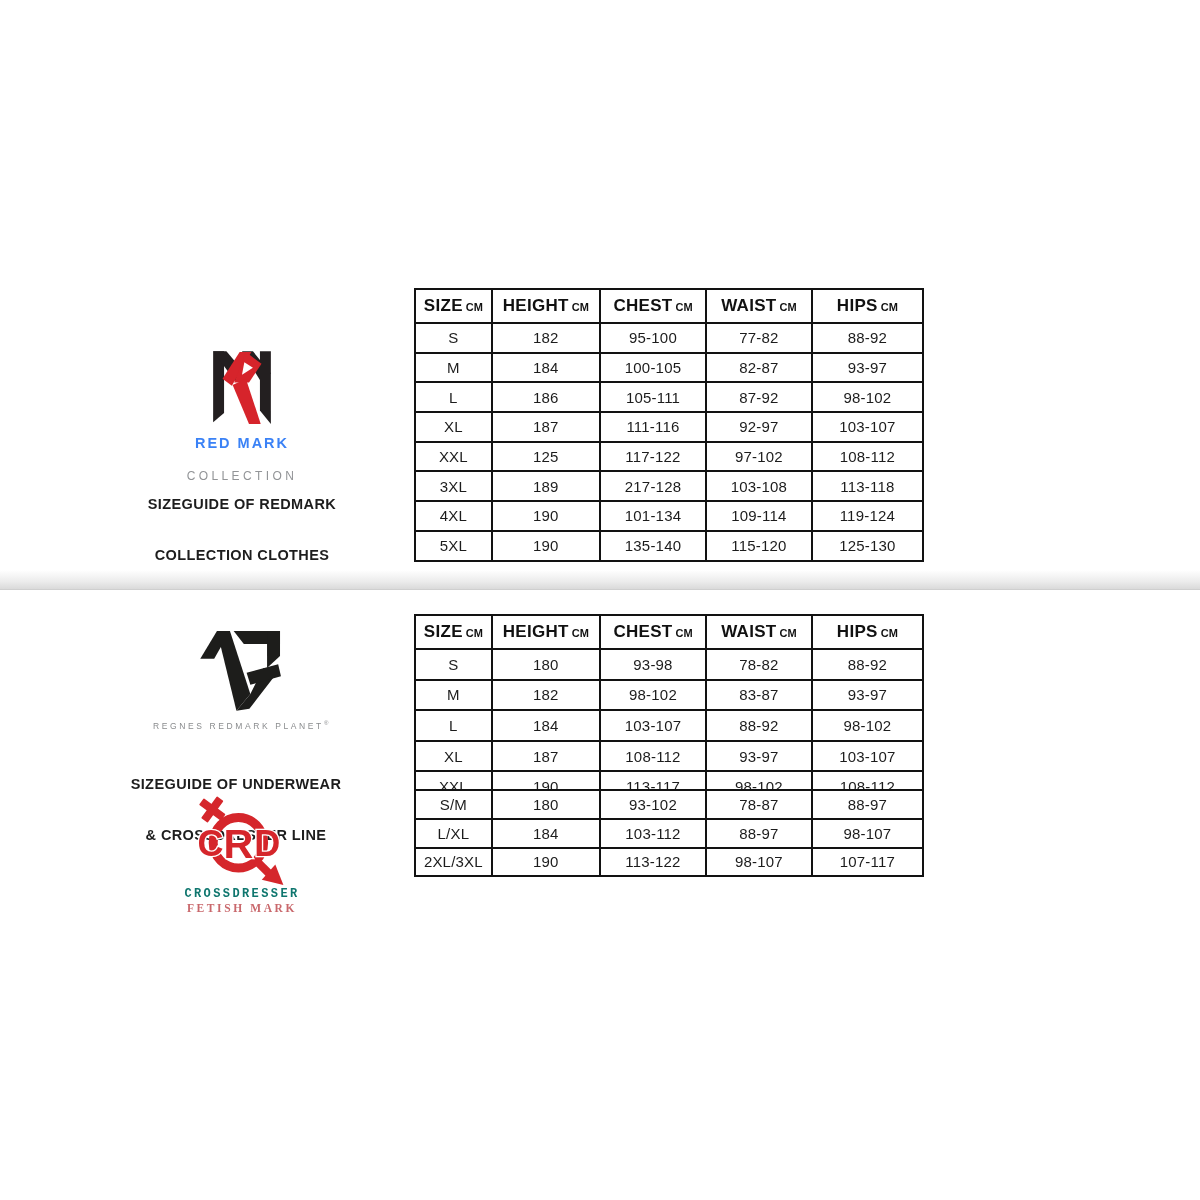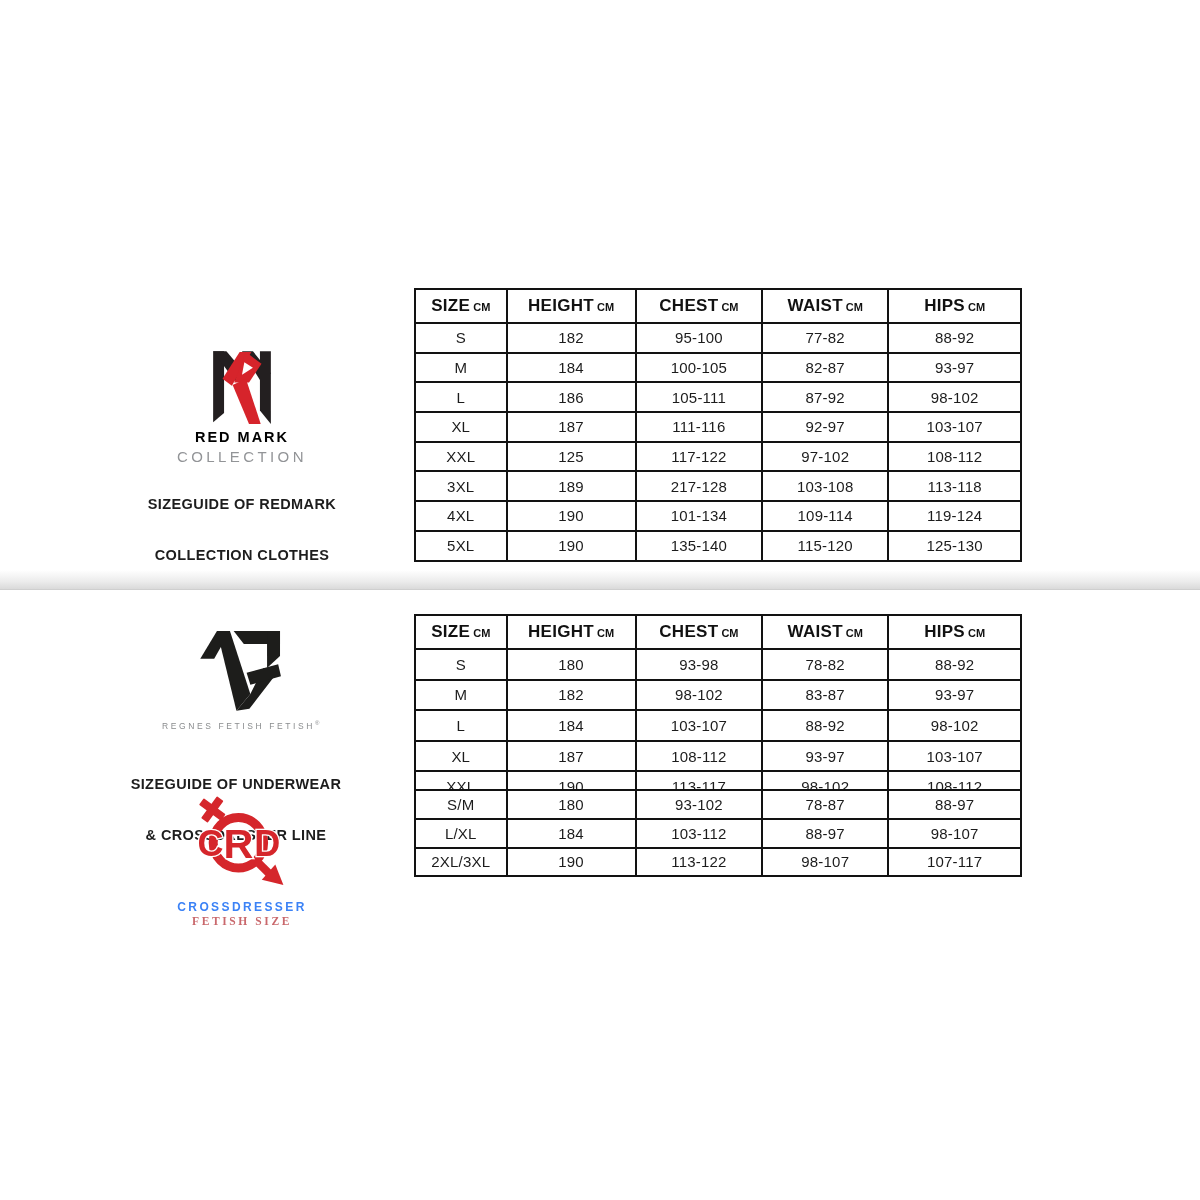--- a/index.html
+++ b/index.html
@@ -4,21 +4,21 @@
 <style>
   html,body{margin:0;padding:0;background:#fff;}
   body{width:1200px;height:1200px;position:relative;font-family:"Liberation Sans",sans-serif;overflow:hidden;}
 
   
   .band{position:absolute;left:0;top:570px;width:1200px;height:19px;
         background:linear-gradient(180deg,#ffffff 0%,#ececec 60%,#dadada 100%);
         border-bottom:1px solid #cfcfcf;}
 
   
-  table.size-table{border-collapse:collapse;table-layout:fixed;position:absolute;left:414px;width:608px;background:#fff;}
+  table.size-table{border-collapse:collapse;table-layout:fixed;position:absolute;left:414px;width:510px;background:#fff;}
   #table-redmark{top:288px;}
   #table-underwear{top:614px;}
   #table-crossdresser{top:789px;}
   .size-table th,.size-table td{border:2px solid #121212;text-align:center;vertical-align:middle;padding:0;}
   .size-table thead tr{height:34px;}
   #table-redmark tbody tr{height:29.7px;}
   #table-underwear tbody tr{height:30.6px;}
   #table-crossdresser tbody tr{height:28.8px;}
   .size-table td{font-size:15px;color:#1c1c1c;letter-spacing:.2px;}
   .hl{font-weight:bold;font-size:17px;color:#111;letter-spacing:.3px;}
@@ -26,26 +26,26 @@
   .c-size{width:15.1%;} .c-height{width:21.3%;} .c-chest{width:20.9%;} .c-waist{width:20.8%;} .c-hips{width:21.9%;}
 
   
   .left-block{position:absolute;text-align:center;}
   #redmark-logo-block{left:132px;top:349px;width:220px;}
   #redmark-caption{left:122px;top:464px;width:240px;}
   #regnes-logo-block{left:132px;top:625px;width:220px;}
   #underwear-caption{left:116px;top:744px;width:240px;text-align:center;}
   #crd-logo-block{left:142px;top:796px;width:200px;}
 
-  .rm-wordmark{font-weight:bold;font-size:14.5px;letter-spacing:2px;color:#000000;margin-top:2px;}
-  .rm-sub{font-size:15px;letter-spacing:3.4px;color:#929497;margin-top:3px;}
+  .rm-wordmark{font-weight:bold;font-size:14.5px;letter-spacing:2px;color:#3b82f6;margin-top:8px;}
+  .rm-sub{font-size:12px;letter-spacing:3.4px;color:#929497;margin-top:18px;}
   .caption{font-weight:bold;font-size:14.5px;line-height:22px;letter-spacing:.4px;color:#1d1d1d;margin-top:29px;}
   .rf-caption{font-size:8.5px;letter-spacing:2.6px;color:#8a8c8e;margin-top:9px;}
   .rf-caption sup{font-size:6px;}
-  .crd-word1{font-family:Liberation Sans, sans-serif;font-weight:bold;font-size:12px;letter-spacing:2.4px;color:#3b82f6;margin-top:14px;}
+  .crd-word1{font-family:Liberation Mono, monospace;font-weight:bold;font-size:12px;letter-spacing:2.4px;color:#0f766e;margin-top:1px;}
   .crd-word2{font-family:"Liberation Serif",serif;font-weight:bold;font-size:11.5px;letter-spacing:2.6px;color:#c9686c;margin-top:1px;}
   svg{display:block;margin:0 auto;}
 </style>
 </head>
 <body>
 
 <div class="band"></div>
 
 <div class="left-block" id="redmark-logo-block">
   <svg width="78" height="78" viewBox="0 0 100 100">
@@ -73,21 +73,21 @@
   <svg width="102" height="86" viewBox="0 0 110 92">
     <g fill="#1d1d1b">
       <path d="M10 36 L28 6 L42 6 L25 36 Z"></path>
       <path d="M28 6 L42 6 L64 74 L49 92 Z"></path>
       <path d="M49 92 L64 74 L78 46 L90 55 L63 90 Z"></path>
       <path d="M46 6 L96 6 L96 20 L57 20 Z"></path>
       <path d="M82 6 L96 6 L96 33 L82 46 Z"></path>
       <path d="M60 51 L94 42 L97 55 L64 64 Z"></path>
     </g>
   </svg>
-  <div class="rf-caption"><span>REGNES FETISH FETISH</span><sup>®</sup></div>
+  <div class="rf-caption"><span>REGNES REDMARK PLANET</span><sup>®</sup></div>
 </div>
 
 <div class="left-block" id="underwear-caption">
   <div class="caption">SIZEGUIDE OF UNDERWEAR</div>
   <div class="caption">&amp; CROSSDRESSER LINE</div>
 </div>
 
 <div class="left-block" id="crd-logo-block">
   <svg width="96" height="90" viewBox="0 0 104 100">
 
@@ -101,21 +101,21 @@
     <line x1="68" y1="72" x2="85" y2="89" stroke="#d5262b" stroke-width="9"></line>
     <polygon points="98,99 74,93 89,76" fill="#d5262b"></polygon>
 
     <g font-family="Liberation Sans, sans-serif" font-weight="bold" fill="#d5262b" stroke="#ffffff" stroke-width="3" paint-order="stroke" text-anchor="middle">
       <text x="17" y="67" font-size="40">C</text>
       <text x="48" y="69" font-size="46">R</text>
       <text x="80" y="67" font-size="40">D</text>
     </g>
   </svg>
   <div class="crd-word1">CROSSDRESSER</div>
-  <div class="crd-word2">FETISH SIZE</div>
+  <div class="crd-word2">FETISH MARK</div>
 </div>
 
 <table class="size-table" id="table-redmark">
   <colgroup>
       <col class="c-size">
       <col class="c-height">
       <col class="c-chest">
       <col class="c-waist">
       <col class="c-hips">
     </colgroup>

